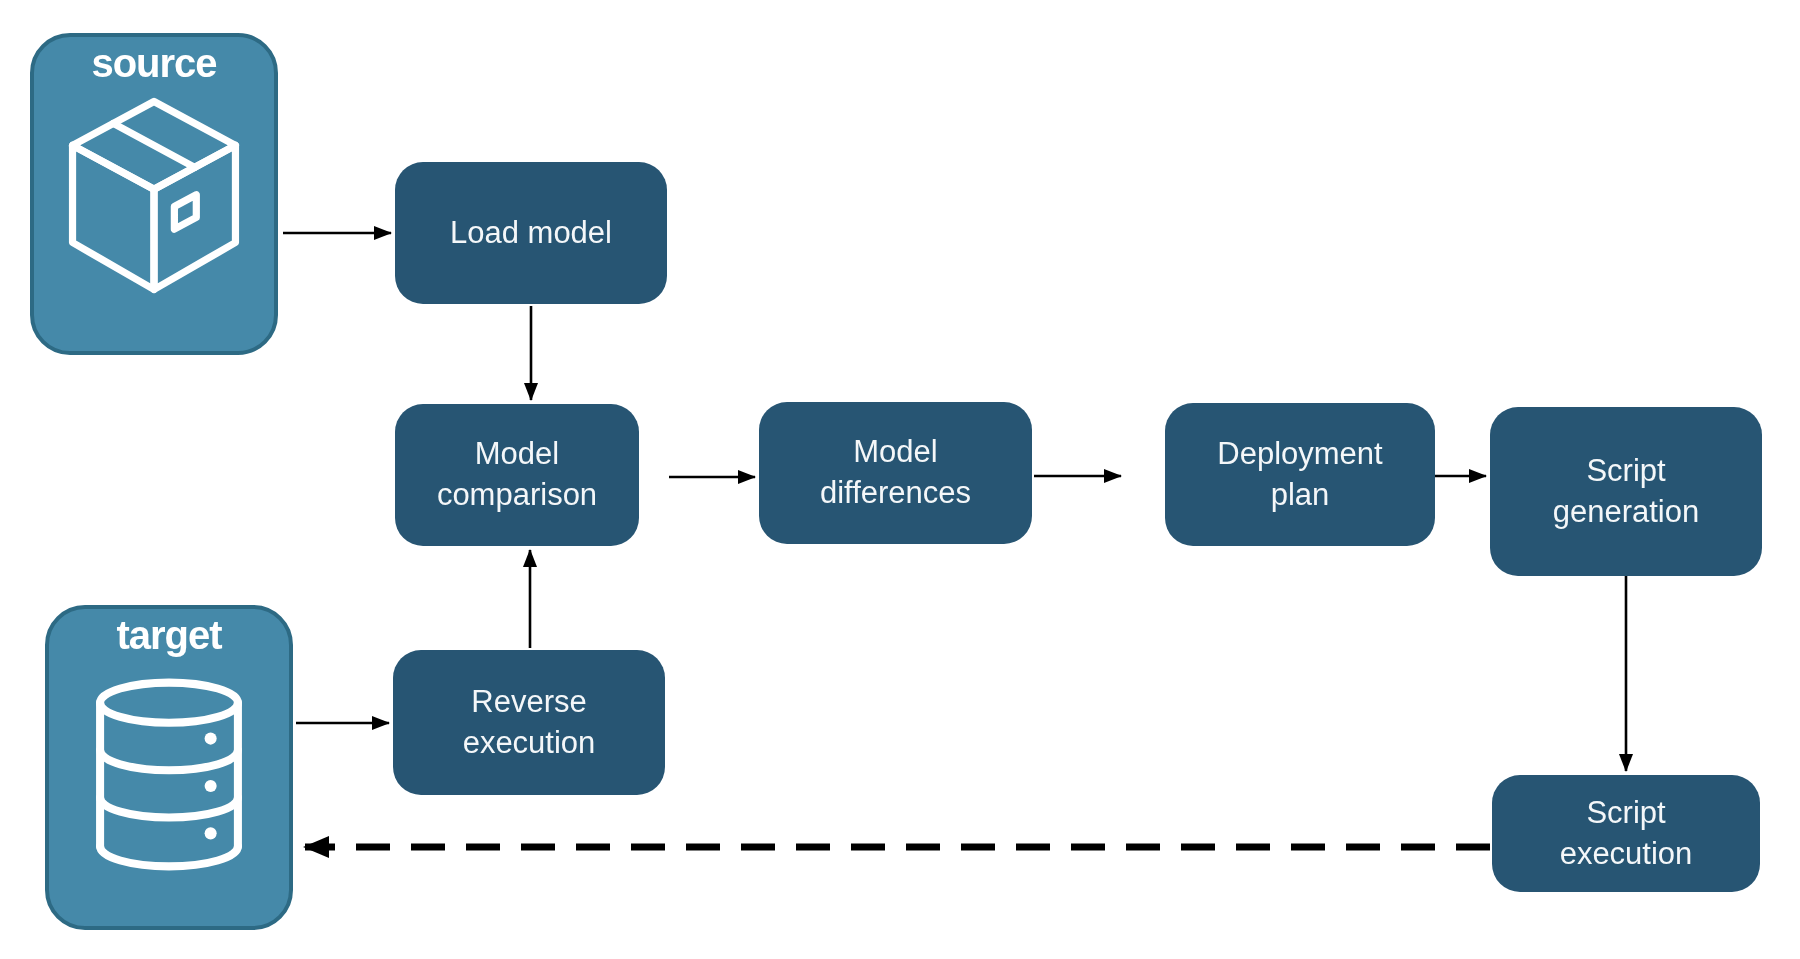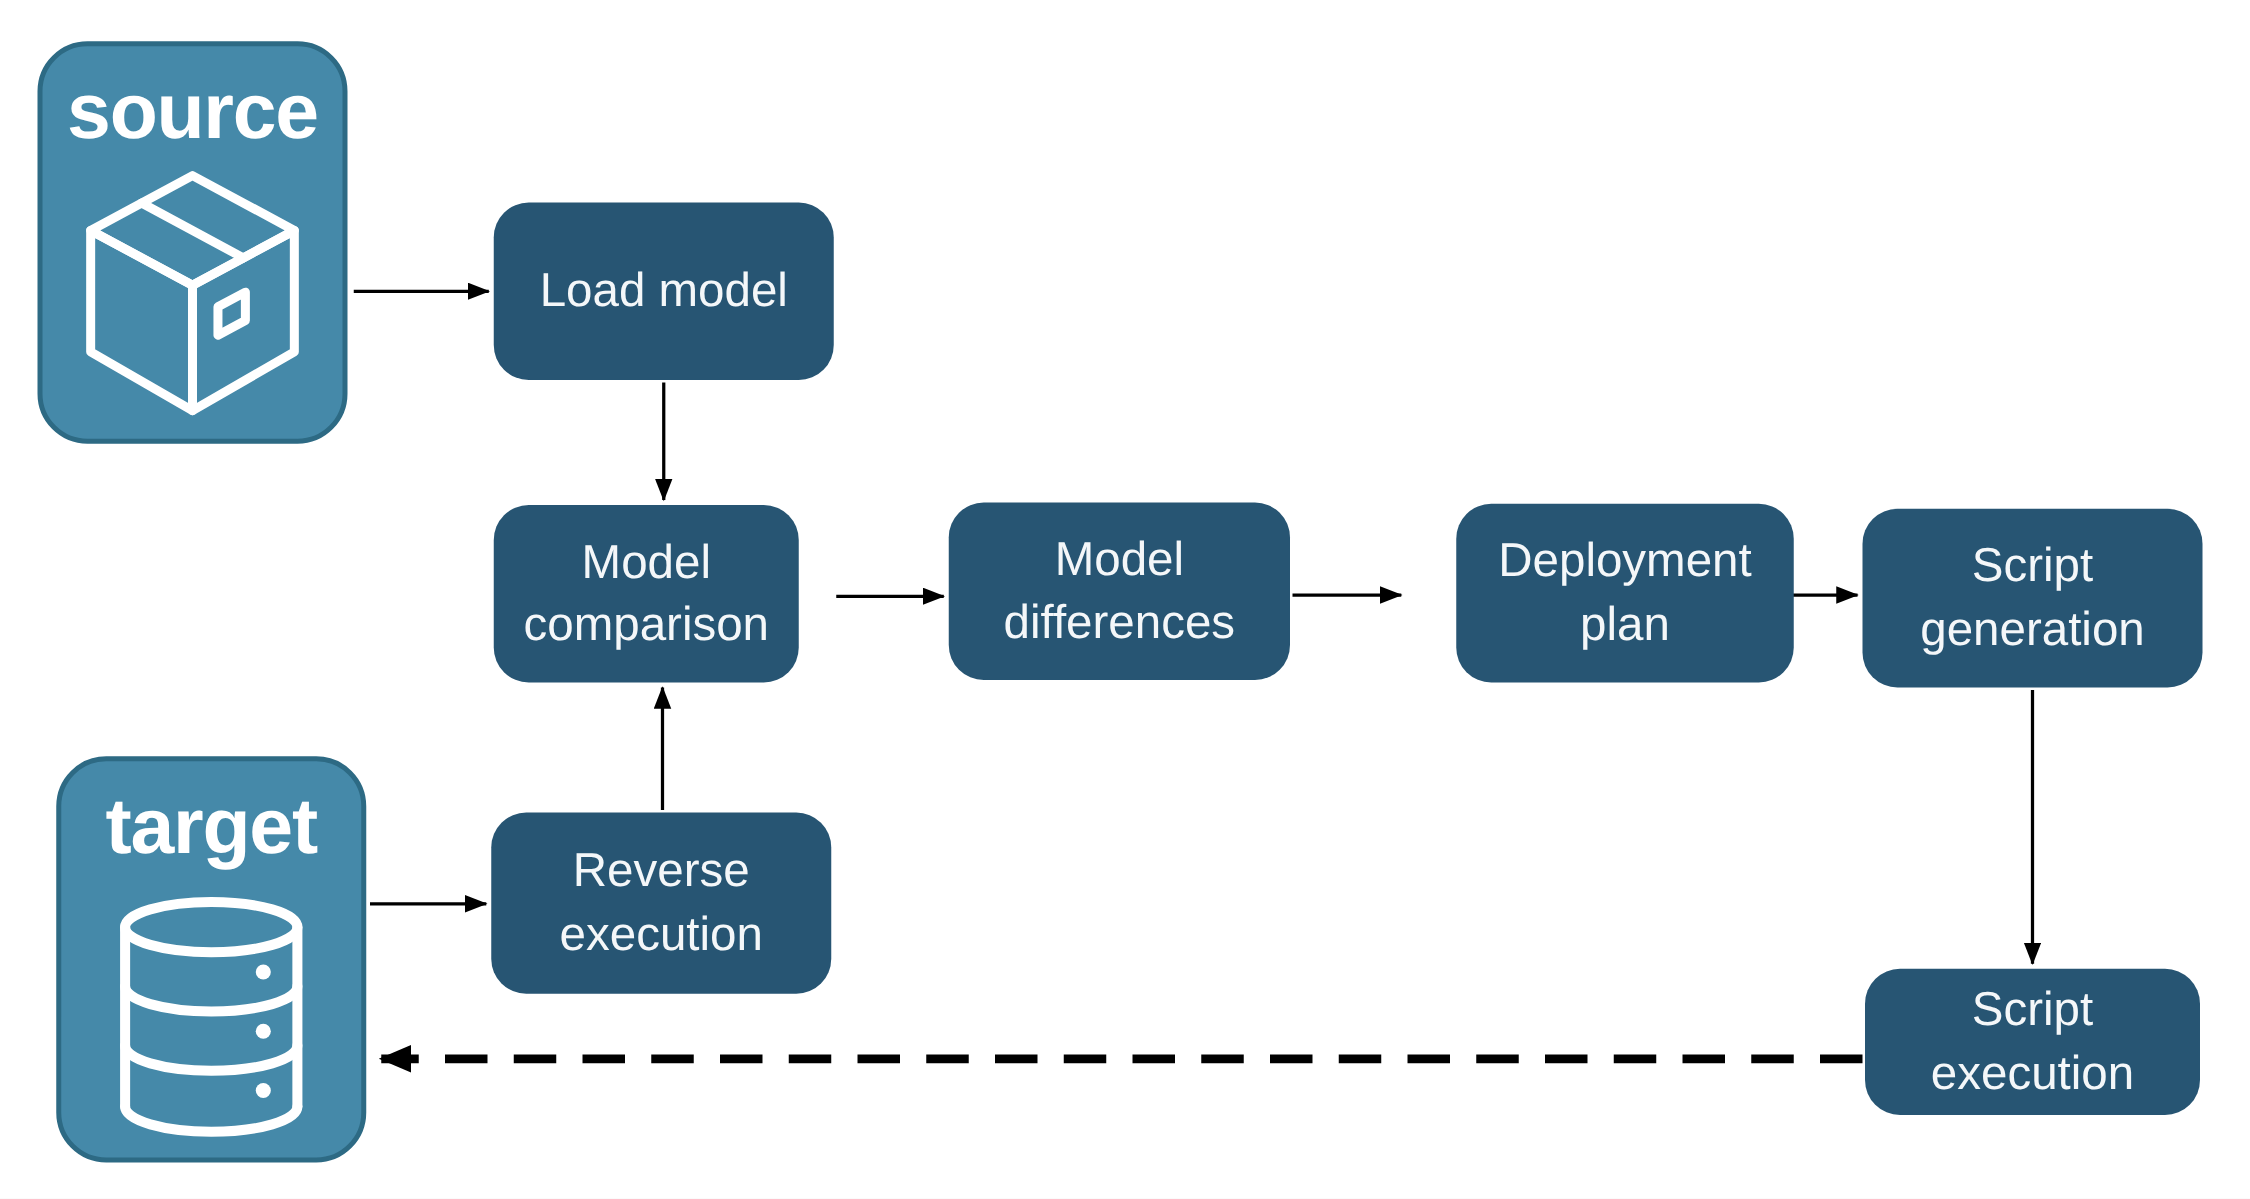--- a/index.html
+++ b/index.html
@@ -22,51 +22,51 @@
   .arrow-layer{
     position:absolute;left:0;top:0;width:1800px;height:959px;
     pointer-events:none;
   }
   .arrow-layer line{stroke:var(--arrow);}
   .node{
     position:absolute;
     background:var(--node-fill);
     border-radius:28px;
     color:var(--node-text);
-    font-size:38px;
+    font-size:31px;
     line-height:1.32;
     display:flex;align-items:center;justify-content:center;
     text-align:center;
     padding:0 24px;
     box-sizing:border-box;
   }
   .endpoint{
     position:absolute;
     background:var(--endpoint-fill);
     border:4px solid var(--endpoint-border);
     border-radius:40px;
     color:var(--endpoint-text);
     display:flex;flex-direction:column;align-items:center;
     box-sizing:border-box;
   }
   .endpoint .ep-label{
-    font-size:63px;
+    font-size:40px;
     font-weight:700;
     letter-spacing:-1px;
-    margin-top:16px;
+    margin-top:4px;
   }
   .endpoint svg{display:block;}
   
   .ep-source{left:30px;top:33px;width:248px;height:322px;}
   .ep-target{left:45px;top:605px;width:248px;height:325px;}
   .n-load-model      {left:395px; top:162px; width:272px; height:142px;}
   .n-model-comparison{left:395px; top:404px; width:244px; height:142px;}
   .n-model-differences{left:759px; top:402px; width:273px; height:142px;}
   .n-deployment-plan {left:1125px;top:403px; width:270px; height:143px;margin-left:40px;}
-  .n-script-generation{left:1490px;top:407px; width:272px; height:143px;}
+  .n-script-generation{left:1490px;top:407px; width:272px; height:169px;}
   .n-reverse-engineer{left:393px; top:650px; width:272px; height:145px;}
   .n-script-execution{left:1492px;top:775px; width:268px; height:117px;}
   .icon-package{margin-top:6px;}
   .icon-database{margin-top:16px;}
 </style>
 </head>
 <body>
 
 <div class="stage">
 

